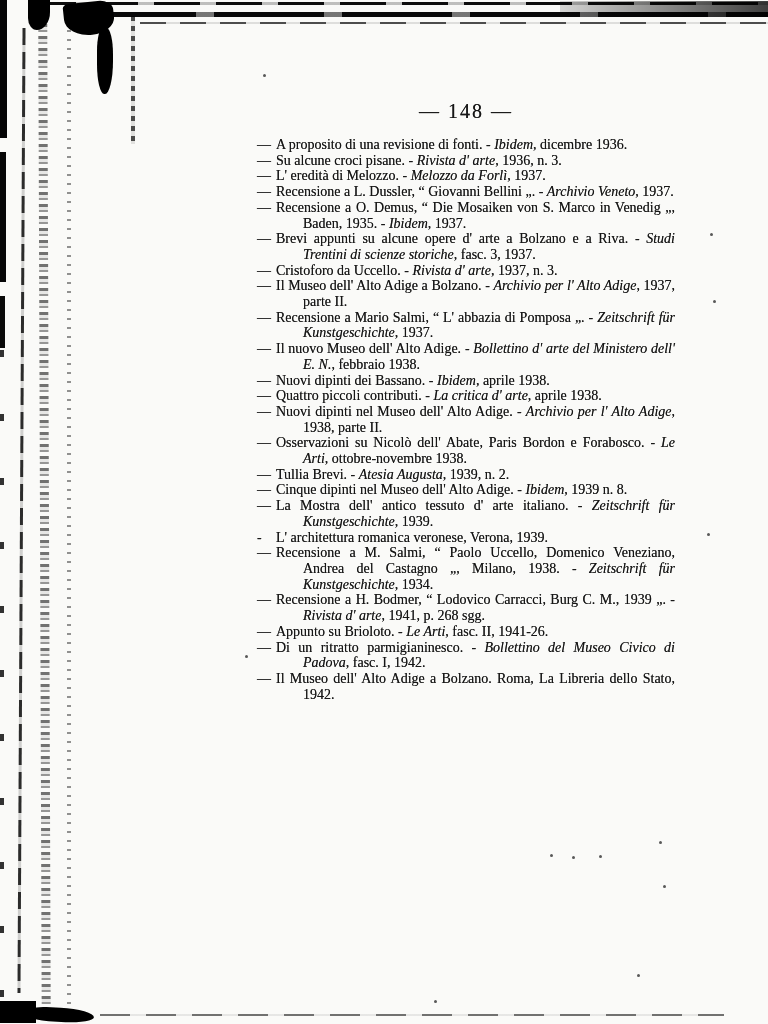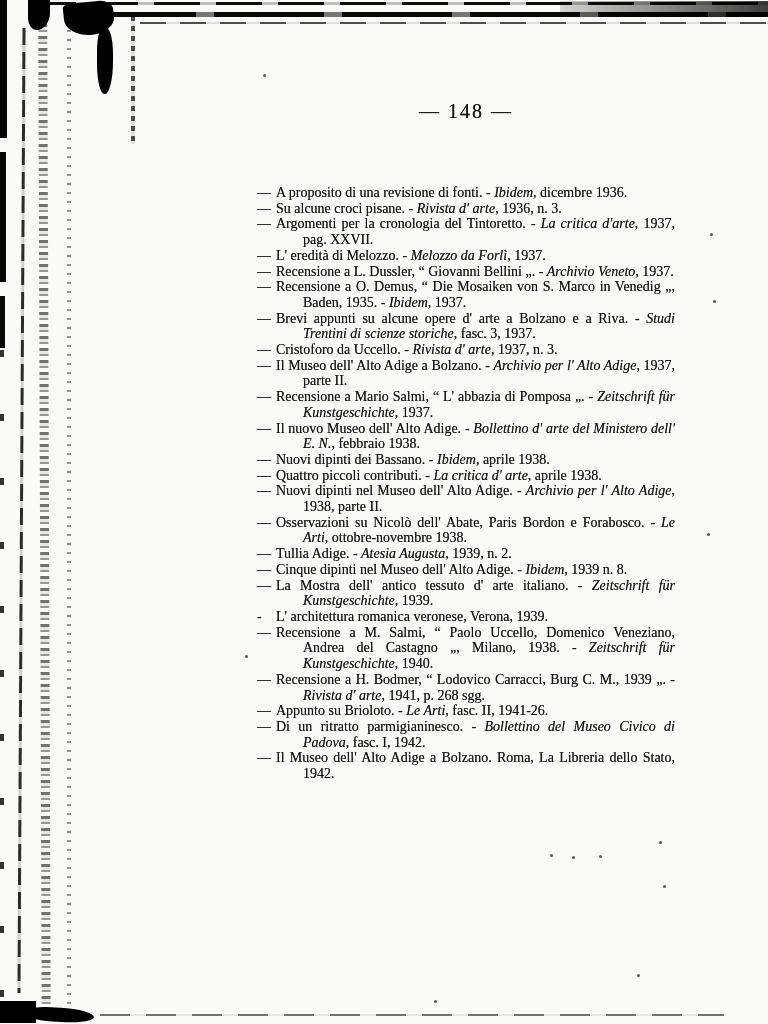--- a/index.html
+++ b/index.html
@@ -13,21 +13,20 @@
   
   #page-number{
     left:257px;top:103px;width:418px;
     text-align:center;font-size:20px;line-height:16px;letter-spacing:2px;
     text-shadow:0 0 .3px rgba(0,0,0,.7);
   }
   #bibliography{
     left:257px;top:137px;width:418px;
     font-size:14px;line-height:15.7px;text-align:justify;
     text-shadow:0 0 .3px rgba(0,0,0,.65);
-    margin-top:48px;
   }
   .entry{padding-left:46px;text-indent:-46px;}
   .dash{display:inline-block;width:19px;text-indent:0;}
   .etext i{font-style:italic;}
   
   .top-line-1{left:30px;top:2px;width:738px;height:3px;
     background:repeating-linear-gradient(90deg,#0d0d0d 0 46px,rgba(13,13,13,.25) 46px 62px);}
   .top-line-2{left:86px;top:12px;width:682px;height:5px;
     background:repeating-linear-gradient(90deg,#090909 0 110px,rgba(9,9,9,.55) 110px 128px);}
   .top-line-3{left:140px;top:22px;width:628px;height:2px;
@@ -93,35 +92,34 @@
 <div class="abs speck" style="left:572px;top:856px;"></div>
 <div class="abs speck" style="left:599px;top:855px;"></div>
 <div class="abs speck" style="left:663px;top:885px;"></div>
 <div class="abs speck" style="left:637px;top:974px;"></div>
 <div class="abs speck" style="left:434px;top:1000px;"></div>
 
 <div id="page-number" class="abs">— 148 —</div>
 <div id="bibliography" class="abs">
     <div class="entry"><span class="dash">—</span><span class="etext"><span>A proposito di una revisione di fonti. - </span><i>Ibidem</i><span>, dicembre 1936.</span></span></div>
     <div class="entry"><span class="dash">—</span><span class="etext"><span>Su alcune croci pisane. - </span><i>Rivista d' arte</i><span>, 1936, n. 3.</span></span></div>
-    <div class="entry"><span class="dash">—</span><span class="etext"><span>Argomenti per la cronologia del Tintoretto. - </span><i>La critica d'arte</i><span>, 1937, pag. XXVII.</span></span></div>
     <div class="entry"><span class="dash">—</span><span class="etext"><span>L' eredità di Melozzo. - </span><i>Melozzo da Forlì</i><span>, 1937.</span></span></div>
     <div class="entry"><span class="dash">—</span><span class="etext"><span>Recensione a L. Dussler, “ Giovanni Bellini „. - </span><i>Archivio Veneto</i><span>, 1937.</span></span></div>
     <div class="entry"><span class="dash">—</span><span class="etext"><span>Recensione a O. Demus, “ Die Mosaiken von S. Marco in Venedig „, Baden, 1935. - </span><i>Ibidem</i><span>, 1937.</span></span></div>
     <div class="entry"><span class="dash">—</span><span class="etext"><span>Brevi appunti su alcune opere d' arte a Bolzano e a Riva. - </span><i>Studi Trentini di scienze storiche</i><span>, fasc. 3, 1937.</span></span></div>
     <div class="entry"><span class="dash">—</span><span class="etext"><span>Cristoforo da Uccello. - </span><i>Rivista d' arte</i><span>, 1937, n. 3.</span></span></div>
     <div class="entry"><span class="dash">—</span><span class="etext"><span>Il Museo dell' Alto Adige a Bolzano. - </span><i>Archivio per l' Alto Adige</i><span>, 1937, parte II.</span></span></div>
     <div class="entry"><span class="dash">—</span><span class="etext"><span>Recensione a Mario Salmi, “ L' abbazia di Pomposa „. - </span><i>Zeitschrift für Kunstgeschichte</i><span>, 1937.</span></span></div>
     <div class="entry"><span class="dash">—</span><span class="etext"><span>Il nuovo Museo dell' Alto Adige. - </span><i>Bollettino d' arte del Ministero dell' E. N.</i><span>, febbraio 1938.</span></span></div>
     <div class="entry"><span class="dash">—</span><span class="etext"><span>Nuovi dipinti dei Bassano. - </span><i>Ibidem</i><span>, aprile 1938.</span></span></div>
     <div class="entry"><span class="dash">—</span><span class="etext"><span>Quattro piccoli contributi. - </span><i>La critica d' arte</i><span>, aprile 1938.</span></span></div>
     <div class="entry"><span class="dash">—</span><span class="etext"><span>Nuovi dipinti nel Museo dell' Alto Adige. - </span><i>Archivio per l' Alto Adige</i><span>, 1938, parte II.</span></span></div>
     <div class="entry"><span class="dash">—</span><span class="etext"><span>Osservazioni su Nicolò dell' Abate, Paris Bordon e Forabosco. - </span><i>Le Arti</i><span>, ottobre-novembre 1938.</span></span></div>
-    <div class="entry"><span class="dash">—</span><span class="etext"><span>Tullia Adige. - </span><i>Atesia Augusta</i><span>, 1939, n. 2.</span></span></div>
+    <div class="entry"><span class="dash">—</span><span class="etext"><span>Tullia Brevi. - </span><i>Atesia Augusta</i><span>, 1939, n. 2.</span></span></div>
     <div class="entry"><span class="dash">—</span><span class="etext"><span>Cinque dipinti nel Museo dell' Alto Adige. - </span><i>Ibidem</i><span>, 1939 n. 8.</span></span></div>
     <div class="entry"><span class="dash">—</span><span class="etext"><span>La Mostra dell' antico tessuto d' arte italiano. - </span><i>Zeitschrift für Kunstgeschichte</i><span>, 1939.</span></span></div>
     <div class="entry"><span class="dash">-</span><span class="etext"><span>L' architettura romanica veronese, Verona, 1939.</span></span></div>
-    <div class="entry"><span class="dash">—</span><span class="etext"><span>Recensione a M. Salmi, “ Paolo Uccello, Domenico Veneziano, Andrea del Castagno „, Milano, 1938. - </span><i>Zeitschrift für Kunstgeschichte</i><span>, 1940.</span></span></div>
+    <div class="entry"><span class="dash">—</span><span class="etext"><span>Recensione a M. Salmi, “ Paolo Uccello, Domenico Veneziano, Andrea del Castagno „, Milano, 1938. - </span><i>Zeitschrift für Kunstgeschichte</i><span>, 1934.</span></span></div>
     <div class="entry"><span class="dash">—</span><span class="etext"><span>Recensione a H. Bodmer, “ Lodovico Carracci, Burg C. M., 1939 „. - </span><i>Rivista d' arte</i><span>, 1941, p. 268 sgg.</span></span></div>
     <div class="entry"><span class="dash">—</span><span class="etext"><span>Appunto su Brioloto. - </span><i>Le Arti</i><span>, fasc. II, 1941-26.</span></span></div>
     <div class="entry"><span class="dash">—</span><span class="etext"><span>Di un ritratto parmigianinesco. - </span><i>Bollettino del Museo Civico di Padova</i><span>, fasc. I, 1942.</span></span></div>
     <div class="entry"><span class="dash">—</span><span class="etext"><span>Il Museo dell' Alto Adige a Bolzano. Roma, La Libreria dello Stato, 1942.</span></span></div>
   </div>
 
 </body></html>

